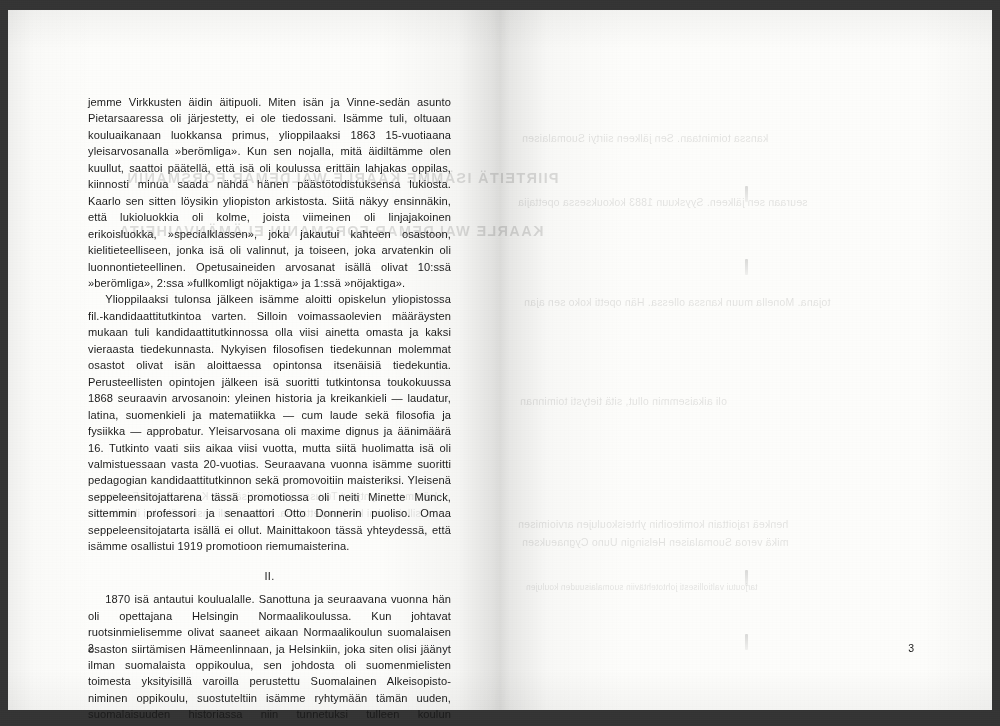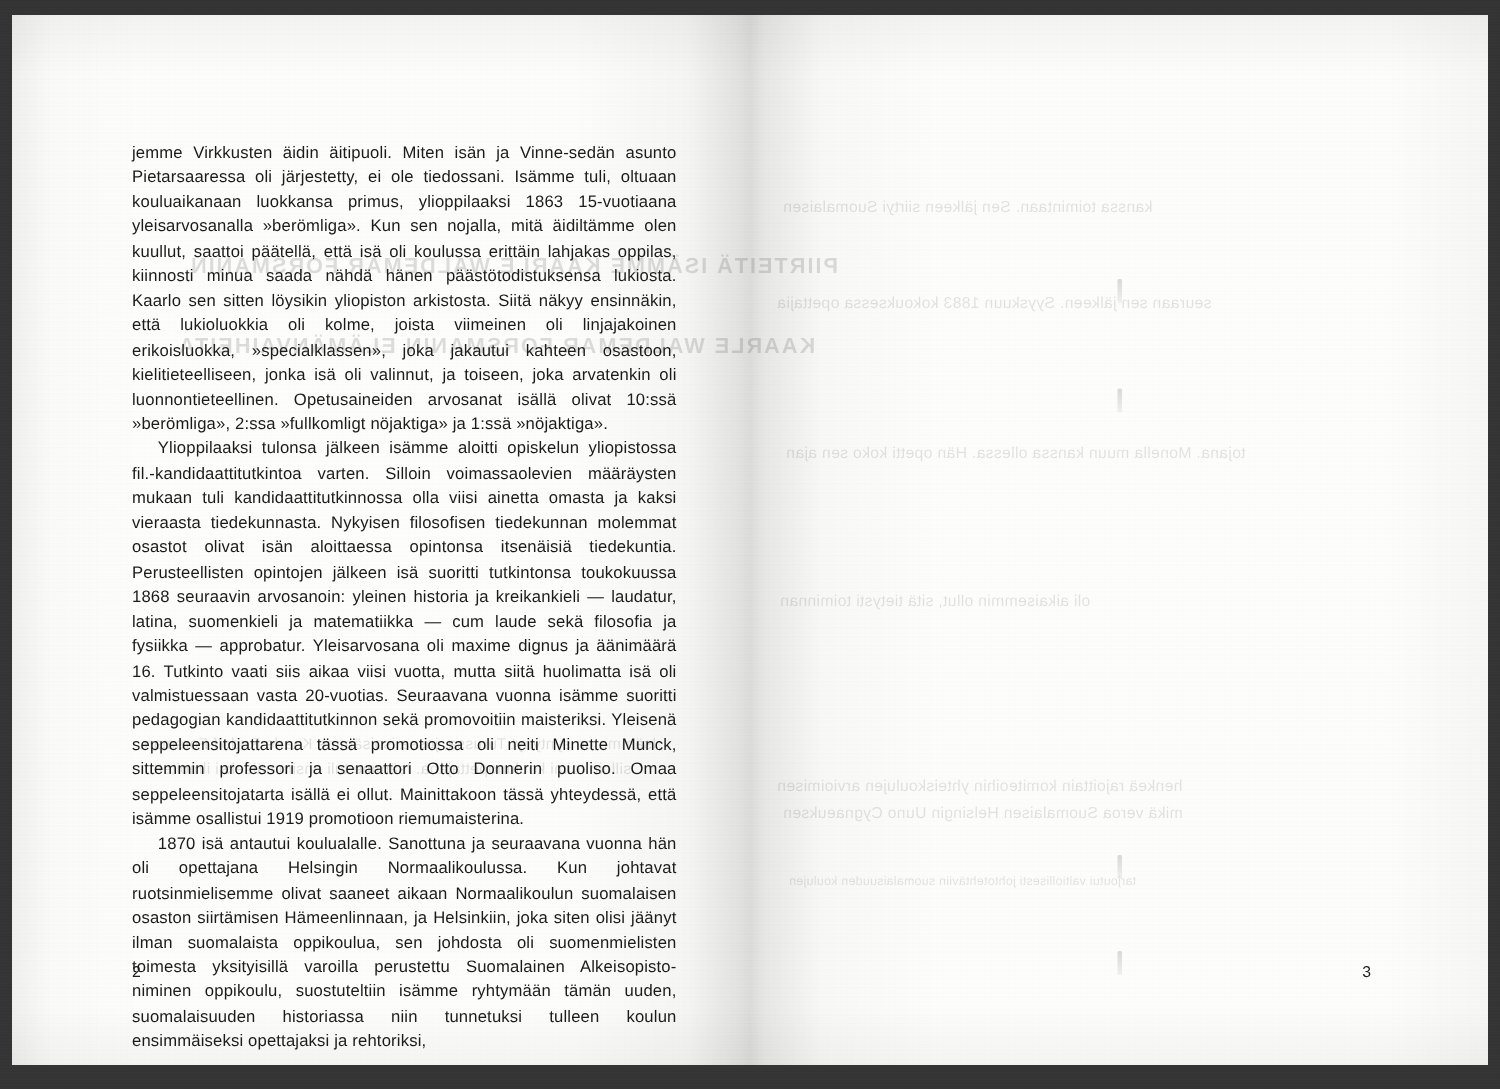--- a/index.html
+++ b/index.html
@@ -180,20 +180,21 @@
 
       <div class="bleed title-big" style="left:118px; top:160px;">PIIRTEITÄ ISÄMME KAARLE WALDEMAR FORSMANIN</div>
       <div class="bleed title-big" style="left:110px; top:213px;">KAARLE WALDEMAR FORSMANIN ELÄMÄNVAIHEITA</div>
       <div class="bleed small" style="left:88px; top:480px;">Isämme on syntynyt Turussa, jossa isoisämme Kaarle Rudolf Forsman</div>
       <div class="bleed small" style="left:88px; top:497px;">silloin toimi koulunopettajana. Isämme tuli ensimmäiseksi ilmoitettu</div>
 
       <div class="col left">
         <p>jemme Virkkusten äidin äitipuoli. Miten isän ja Vinne-sedän asunto Pietarsaaressa oli järjestetty, ei ole tiedossani. Isämme tuli, oltuaan kouluaikanaan luokkansa primus, ylioppilaaksi 1863 15-vuotiaana yleisarvosanalla »berömliga». Kun sen nojalla, mitä äidiltämme olen kuullut, saattoi päätellä, että isä oli koulussa erittäin lahjakas oppilas, kiinnosti minua saada nähdä hänen päästötodistuksensa lukiosta. Kaarlo sen sitten löysikin yliopiston arkistosta. Siitä näkyy ensinnäkin, että lukioluokkia oli kolme, joista viimeinen oli linjajakoinen erikoisluokka, »specialklassen», joka jakautui kahteen osastoon, kielitieteelliseen, jonka isä oli valinnut, ja toiseen, joka arvatenkin oli luonnontieteellinen. Opetusaineiden arvosanat isällä olivat 10:ssä »berömliga», 2:ssa »fullkomligt nöjaktiga» ja 1:ssä »nöjaktiga».</p>
         <p class="indent">Ylioppilaaksi tulonsa jälkeen isämme aloitti opiskelun yliopistossa fil.-kandidaattitutkintoa varten. Silloin voimassaolevien määräysten mukaan tuli kandidaattitutkinnossa olla viisi ainetta omasta ja kaksi vieraasta tiedekunnasta. Nykyisen filosofisen tiedekunnan molemmat osastot olivat isän aloittaessa opintonsa itsenäisiä tiedekuntia. Perusteellisten opintojen jälkeen isä suoritti tutkintonsa toukokuussa 1868 seuraavin arvosanoin: yleinen historia ja kreikankieli — laudatur, latina, suomenkieli ja matematiikka — cum laude sekä filosofia ja fysiikka — approbatur. Yleisarvosana oli maxime dignus ja äänimäärä 16. Tutkinto vaati siis aikaa viisi vuotta, mutta siitä huolimatta isä oli valmistuessaan vasta 20-vuotias. Seuraavana vuonna isämme suoritti pedagogian kandidaattitutkinnon sekä promovoitiin maisteriksi. Yleisenä seppeleensitojattarena tässä promotiossa oli neiti Minette Munck, sittemmin professori ja senaattori Otto Donnerin puoliso. Omaa seppeleensitojatarta isällä ei ollut. Mainittakoon tässä yhteydessä, että isämme osallistui 1919 promotioon riemumaisterina.</p>
 
+        <div class="sect-num">II.</div>
 
         <p class="indent">1870 isä antautui koulualalle. Sanottuna ja seuraavana vuonna hän oli opettajana Helsingin Normaalikoulussa. Kun johtavat ruotsinmielisemme olivat saaneet aikaan Normaalikoulun suomalaisen osaston siirtämisen Hämeenlinnaan, ja Helsinkiin, joka siten olisi jäänyt ilman suomalaista oppikoulua, sen johdosta oli suomenmielisten toimesta yksityisillä varoilla perustettu Suomalainen Alkeisopisto-niminen oppikoulu, suostuteltiin isämme ryhtymään tämän uuden, suomalaisuuden historiassa niin tunnetuksi tulleen koulun ensimmäiseksi opettajaksi ja rehtoriksi,</p>
       </div>
 
       <div class="folio l">2</div>
     </div>
 
     <div class="page">
 
       <div class="staple s1"></div>

